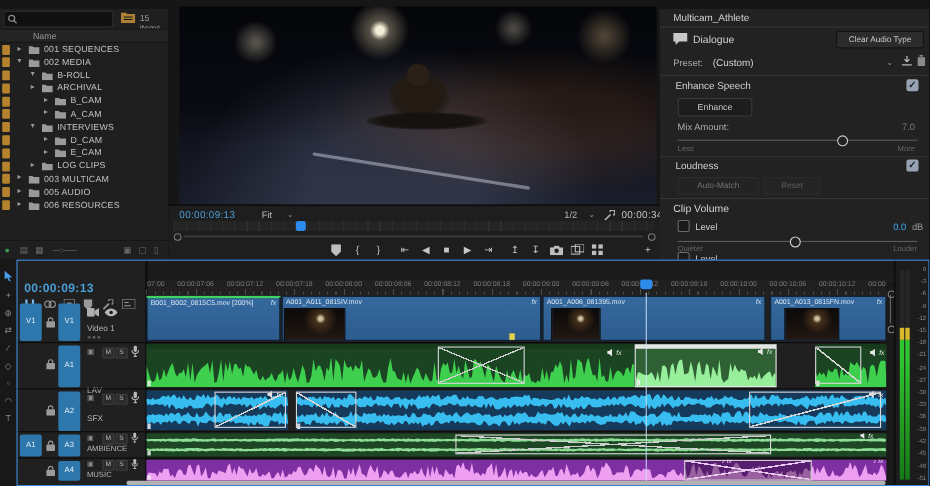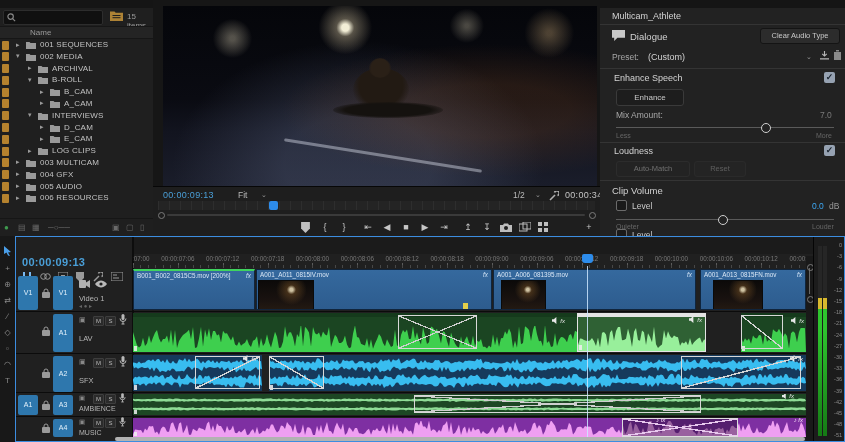--- a/index.html
+++ b/index.html
@@ -143,97 +143,89 @@
         <div class="trow">
           <span class="chip"></span>
           <span class="tw" style="left:16px">▾</span>
           <svg class="fold" style="left:26px" width="10" height="8" viewBox="0 0 10 8">
             <path d="M0 1h3.5l1 1H10v6H0z" fill="#9a9a9a"></path>
           </svg>
           <span class="tlabel" style="left:40px">002 MEDIA</span>
         </div>
         <div class="trow">
           <span class="chip"></span>
+          <span class="tw" style="left:28px">▾</span>
+          <svg class="fold" style="left:38px" width="10" height="8" viewBox="0 0 10 8">
+            <path d="M0 1h3.5l1 1H10v6H0z" fill="#9a9a9a"></path>
+          </svg>
+          <span class="tlabel" style="left:52px">B-ROLL</span>
+        </div>
+        <div class="trow">
+          <span class="chip"></span>
           <span class="tw" style="left:28px">▸</span>
           <svg class="fold" style="left:38px" width="10" height="8" viewBox="0 0 10 8">
             <path d="M0 1h3.5l1 1H10v6H0z" fill="#9a9a9a"></path>
           </svg>
           <span class="tlabel" style="left:52px">ARCHIVAL</span>
         </div>
         <div class="trow">
           <span class="chip"></span>
+          <span class="tw" style="left:40px">▸</span>
+          <svg class="fold" style="left:50px" width="10" height="8" viewBox="0 0 10 8">
+            <path d="M0 1h3.5l1 1H10v6H0z" fill="#9a9a9a"></path>
+          </svg>
+          <span class="tlabel" style="left:64px">B_CAM</span>
+        </div>
+        <div class="trow">
+          <span class="chip"></span>
+          <span class="tw" style="left:40px">▸</span>
+          <svg class="fold" style="left:50px" width="10" height="8" viewBox="0 0 10 8">
+            <path d="M0 1h3.5l1 1H10v6H0z" fill="#9a9a9a"></path>
+          </svg>
+          <span class="tlabel" style="left:64px">A_CAM</span>
+        </div>
+        <div class="trow">
+          <span class="chip"></span>
           <span class="tw" style="left:28px">▾</span>
           <svg class="fold" style="left:38px" width="10" height="8" viewBox="0 0 10 8">
             <path d="M0 1h3.5l1 1H10v6H0z" fill="#9a9a9a"></path>
           </svg>
-          <span class="tlabel" style="left:52px">B-ROLL</span>
+          <span class="tlabel" style="left:52px">INTERVIEWS</span>
         </div>
         <div class="trow">
           <span class="chip"></span>
           <span class="tw" style="left:40px">▸</span>
           <svg class="fold" style="left:50px" width="10" height="8" viewBox="0 0 10 8">
             <path d="M0 1h3.5l1 1H10v6H0z" fill="#9a9a9a"></path>
           </svg>
-          <span class="tlabel" style="left:64px">B_CAM</span>
+          <span class="tlabel" style="left:64px">D_CAM</span>
         </div>
         <div class="trow">
           <span class="chip"></span>
           <span class="tw" style="left:40px">▸</span>
           <svg class="fold" style="left:50px" width="10" height="8" viewBox="0 0 10 8">
             <path d="M0 1h3.5l1 1H10v6H0z" fill="#9a9a9a"></path>
           </svg>
-          <span class="tlabel" style="left:64px">A_CAM</span>
-        </div>
-        <div class="trow">
-          <span class="chip"></span>
-          <span class="tw" style="left:28px">▾</span>
-          <svg class="fold" style="left:38px" width="10" height="8" viewBox="0 0 10 8">
-            <path d="M0 1h3.5l1 1H10v6H0z" fill="#9a9a9a"></path>
-          </svg>
-          <span class="tlabel" style="left:52px">INTERVIEWS</span>
-        </div>
-        <div class="trow">
-          <span class="chip"></span>
-          <span class="tw" style="left:40px">▸</span>
-          <svg class="fold" style="left:50px" width="10" height="8" viewBox="0 0 10 8">
-            <path d="M0 1h3.5l1 1H10v6H0z" fill="#9a9a9a"></path>
-          </svg>
-          <span class="tlabel" style="left:64px">D_CAM</span>
-        </div>
-        <div class="trow">
-          <span class="chip"></span>
-          <span class="tw" style="left:40px">▸</span>
-          <svg class="fold" style="left:50px" width="10" height="8" viewBox="0 0 10 8">
-            <path d="M0 1h3.5l1 1H10v6H0z" fill="#9a9a9a"></path>
-          </svg>
           <span class="tlabel" style="left:64px">E_CAM</span>
         </div>
         <div class="trow">
           <span class="chip"></span>
           <span class="tw" style="left:28px">▸</span>
           <svg class="fold" style="left:38px" width="10" height="8" viewBox="0 0 10 8">
             <path d="M0 1h3.5l1 1H10v6H0z" fill="#9a9a9a"></path>
           </svg>
           <span class="tlabel" style="left:52px">LOG CLIPS</span>
         </div>
         <div class="trow">
           <span class="chip"></span>
           <span class="tw" style="left:16px">▸</span>
           <svg class="fold" style="left:26px" width="10" height="8" viewBox="0 0 10 8">
             <path d="M0 1h3.5l1 1H10v6H0z" fill="#9a9a9a"></path>
           </svg>
           <span class="tlabel" style="left:40px">003 MULTICAM</span>
-        </div>
-        <div class="trow">
-          <span class="chip"></span>
-          <span class="tw" style="left:16px">▸</span>
-          <svg class="fold" style="left:26px" width="10" height="8" viewBox="0 0 10 8">
-            <path d="M0 1h3.5l1 1H10v6H0z" fill="#9a9a9a"></path>
-          </svg>
-          <span class="tlabel" style="left:40px">004 GFX</span>
         </div>
         <div class="trow">
           <span class="chip"></span>
           <span class="tw" style="left:16px">▸</span>
           <svg class="fold" style="left:26px" width="10" height="8" viewBox="0 0 10 8">
             <path d="M0 1h3.5l1 1H10v6H0z" fill="#9a9a9a"></path>
           </svg>
           <span class="tlabel" style="left:40px">005 AUDIO</span>
         </div>
         <div class="trow">
@@ -429,21 +421,21 @@
           <path d="M2 4V3a2 2 0 014 0v1" stroke="#9a9a9a" fill="none"></path>
         </svg>
       <div class="patch" style="left:38px;top:78px;width:20px;height:38px;line-height:38px">A1</div>
       <span class="a" style="left:64px;top:80px;font-size:7px;color:#888">▣</span>
       <div class="msbox" style="left:78px;top:80px">M</div>
       <div class="msbox" style="left:90px;top:80px">S</div>
       <svg class="a" style="left:104px;top:78px" width="8" height="11" viewBox="0 0 8 11">
           <rect x="2.5" width="3" height="6" rx="1.5" fill="#b8b8b8"></rect>
           <path d="M1 4.5a3 3 0 006 0M4 7.5V10M2.5 10h3" stroke="#b8b8b8" fill="none"></path>
         </svg>
-      <span class="trkname" style="left:64px;top:98px">LAV</span>
+      <span class="trkname" style="left:64px;top:114px">LAV</span>
 
       <svg class="a" style="left:27px;top:132px" width="8" height="10" viewBox="0 0 8 10">
           <rect y="4" width="8" height="6" rx="1" fill="#9a9a9a"></rect>
           <path d="M2 4V3a2 2 0 014 0v1" stroke="#9a9a9a" fill="none"></path>
         </svg>
       <div class="patch" style="left:38px;top:120px;width:20px;height:36px;line-height:36px">A2</div>
       <span class="a" style="left:64px;top:122px;font-size:7px;color:#888">▣</span>
       <div class="msbox" style="left:78px;top:122px">M</div>
       <div class="msbox" style="left:90px;top:122px">S</div>
       <svg class="a" style="left:104px;top:120px" width="8" height="11" viewBox="0 0 8 11">

